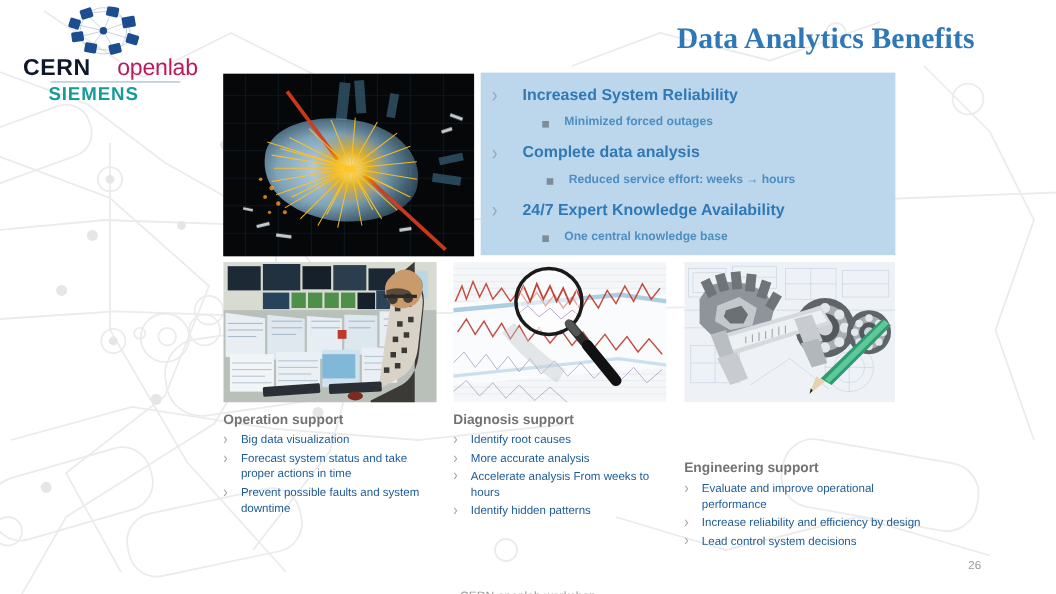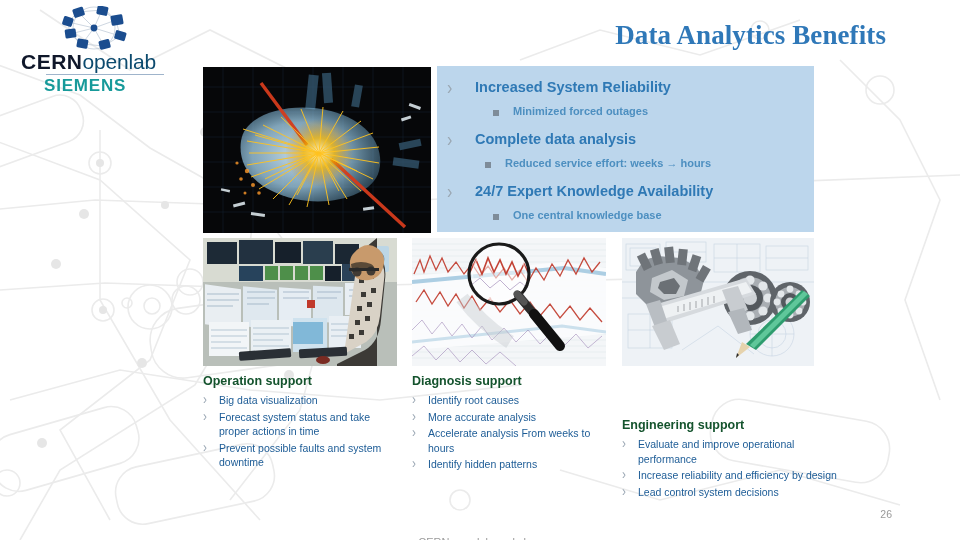--- a/index.html
+++ b/index.html
@@ -30,21 +30,21 @@
   }
   .logo-mark { position: absolute; left: 46px; top: 0px; width: 72px; height: 46px; }
   .logo-word {
     position: absolute; left: 9px; top: 44px;
     width: 170px;
     font-size: 21px;
     letter-spacing: -0.2px;
     white-space: nowrap;
   }
   .logo-cern { color: #0f172a; font-weight: bold; letter-spacing: 0.5px; }
-  .logo-openlab { color: #0c4a6e; font-weight: normal; }
+  .logo-openlab { color: #be185d; font-weight: normal; padding-left: 24px; }
   .logo-rule {
     position: absolute; left: 34px; top: 68px;
     width: 118px; height: 1px; background: #9fb4cb;
   }
   .logo-siemens {
     position: absolute; left: 32px; top: 70px;
     font-size: 17px; font-weight: bold; letter-spacing: 0.8px;
     color: #179a9a;
     text-align: center;
   }
@@ -97,21 +97,21 @@
   .photo-1 { left: 203px; width: 194px; }
   .photo-2 { left: 412px; width: 194px; }
   .photo-3 { left: 622px; width: 192px; }
 
   
   .col { position: absolute; top: 374px; }
   .col-1 { left: 203px; width: 200px; }
   .col-2 { left: 412px; width: 200px; }
   .col-3 { left: 622px; width: 215px; margin-top: 44px; }
   .col-head {
-    font-size: 12.5px; font-weight: bold; color: #14532d;
+    font-size: 12.5px; font-weight: bold; color: #737373;
     margin-bottom: 5px; white-space: nowrap;
   }
   .col-li {
     position: relative;
     padding-left: 16px;
     font-size: 10.5px; line-height: 14.5px;
     color: #1d5c96;
     margin-bottom: 2px;
   }
   .col-li .chev {
@@ -280,21 +280,21 @@
     </div>
     <div class="ben-item ben-l2" style="left:76px; top:39px;">
       <span class="sq"></span>
       <span>Minimized forced outages</span>
     </div>
 
     <div class="ben-item ben-l1" style="left:38px; top:65px;">
       <span class="chev">›</span>
       <span>Complete data analysis</span>
     </div>
-    <div class="ben-item ben-l2" style="left:68px; top:91px;">
+    <div class="ben-item ben-l2" style="left:80px; top:91px;">
       <span class="sq"></span>
       <span>Reduced service effort: weeks → hours</span>
     </div>
 
     <div class="ben-item ben-l1" style="left:38px; top:117px;">
       <span class="chev">›</span>
       <span>24/7 Expert Knowledge Availability</span>
     </div>
     <div class="ben-item ben-l2" style="left:76px; top:143px;">
       <span class="sq"></span>

